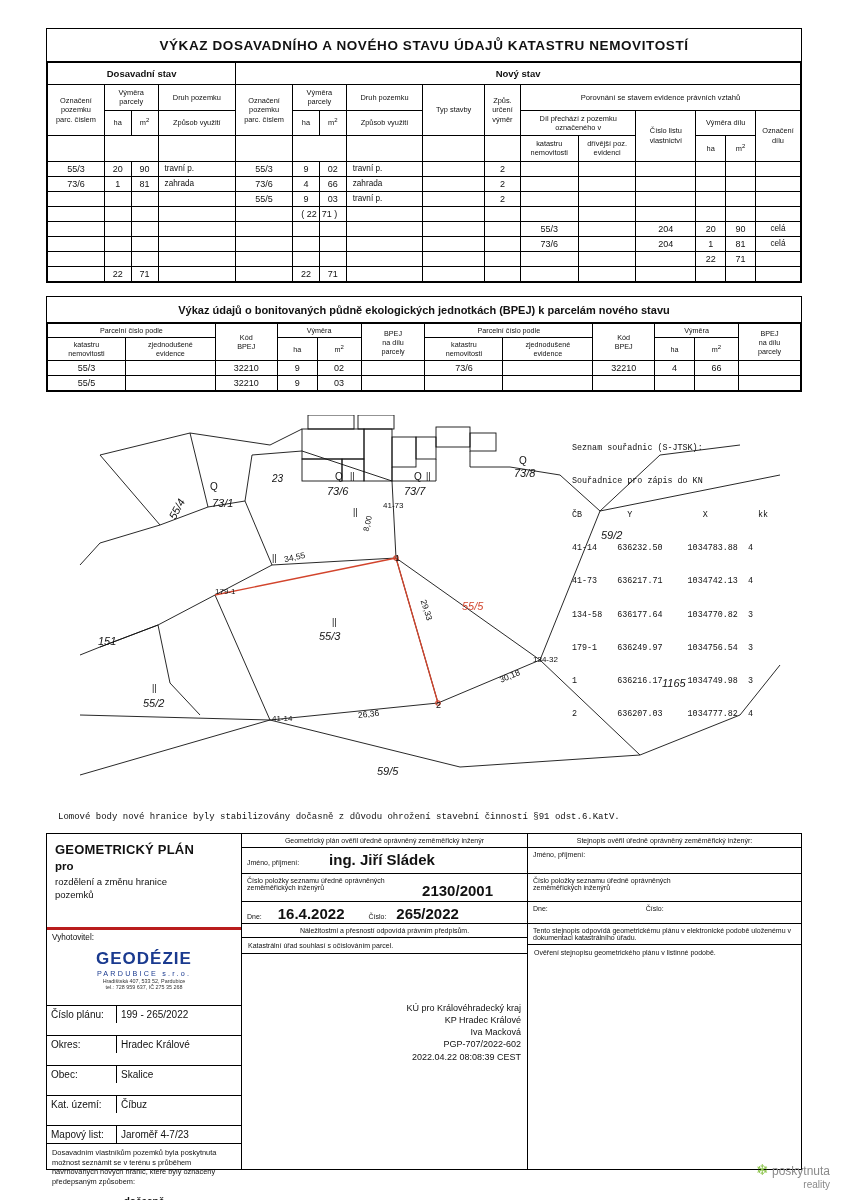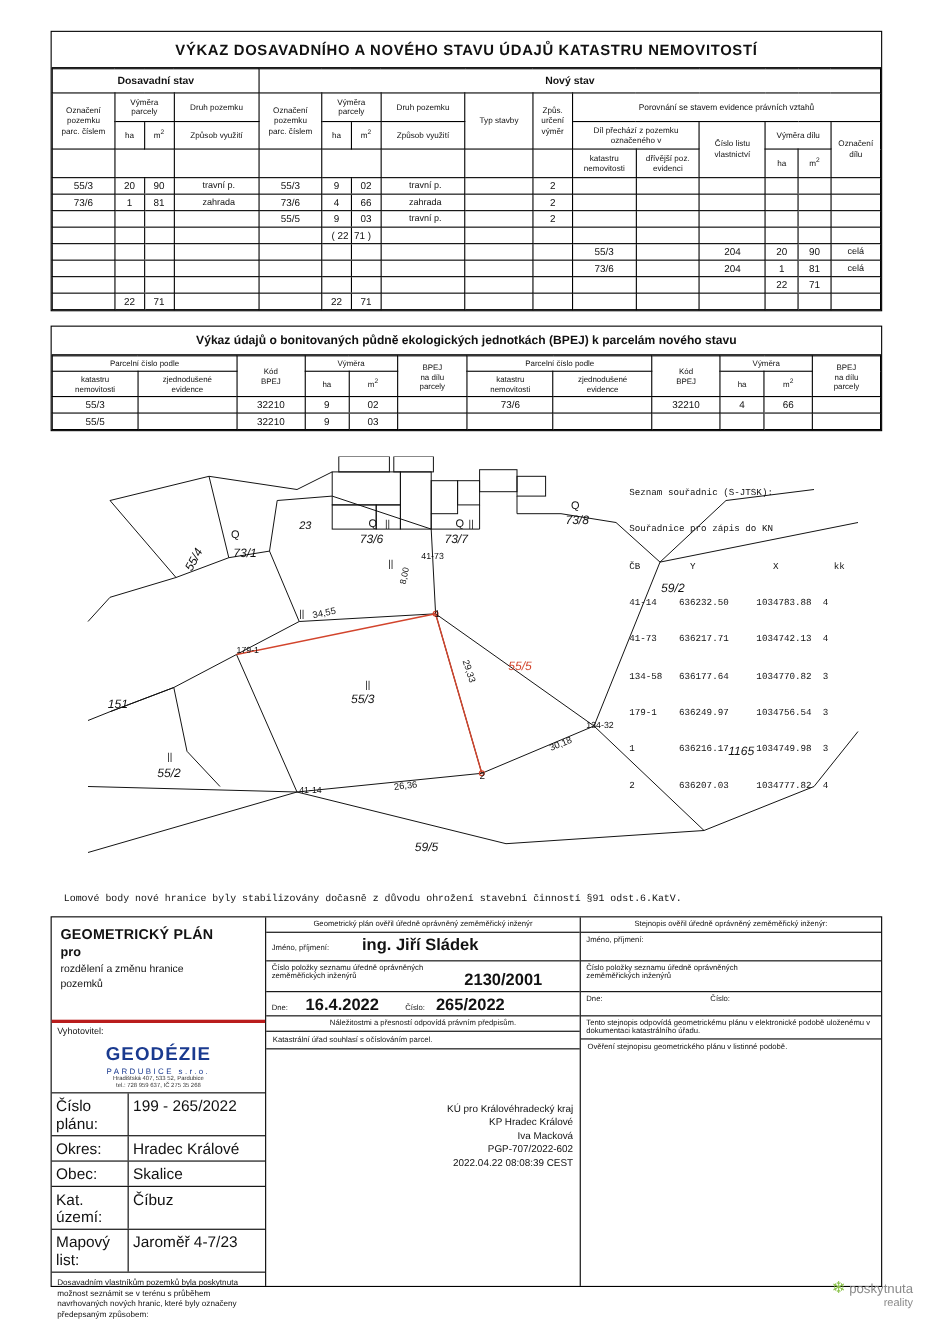--- a/index.html
+++ b/index.html
@@ -31,21 +31,21 @@
     padding: 9px 0 8px 0;
     border-bottom: 1px solid #000;
   }
   .t1 { width: 100%; font-size: 8.2px; }
   .t1 td { padding: 1px 2px; text-align: center; vertical-align: middle; }
   .t1 .hd { font-size: 9.5px; font-weight: bold; padding: 5px 0; }
   .t1 .hd2 { font-size: 7.6px; padding: 3px 0; }
   .t1 .lab { font-size: 7.4px; line-height: 1.25; padding: 3px 2px; }
   .t1 .numcell { font-size: 9px; }
   .t1 .bodyrow td { height: 15px; }
-  .t1 .left { text-align: center; padding-left: 6px; }
+  .t1 .left { text-align: left; padding-left: 6px; }
   .nb-t { border-top: none !important; }
   .dotted-r { border-right: 1px dotted #555 !important; }
   .sup { font-size: 6px; vertical-align: super; }
 
   
   .blk2 {
     position: absolute; left: 46px; top: 296px; width: 756px;
     border: 1px solid #000;
   }
   .blk2-title {
@@ -79,21 +79,21 @@
   .f-col-m { position:absolute; left:195px; top:0; width: 286px; height: 100%; border-right:1px solid #000;}
   .f-col-r { position:absolute; left:481px; top:0; width: 273px; height: 100%; }
 
   .gp-title { font-size: 13px; font-weight: bold; padding: 8px 0 0 8px; letter-spacing:.2px;}
   .gp-pro { font-size: 11.5px; font-weight: bold; padding: 3px 0 0 8px; }
   .gp-sub { font-size: 9.5px; padding: 4px 8px 0 8px; line-height: 1.35; }
 
   .cellbox { border-bottom: 1px solid #000; padding: 3px 5px; font-size: 7px; position: relative; }
   .cellbox .big { font-size: 15px; font-weight: bold; }
 
-  .lrow { display:flex; border-top:1px solid #000; font-size: 14px; }
+  .lrow { display:flex; border-top:1px solid #000; font-size: 10px; margin-top: 12px; }
   .lrow .k { width: 70px; padding: 3px 4px; border-right: 1px solid #000; }
   .lrow .v { flex:1; padding: 3px 4px; }
 
   .vyhot { font-size: 8.2px; padding: 3px 5px; border-top:1px solid #000;}
   .logo { text-align:center; padding: 4px 0 2px 0; }
   .logo .g { font-family:"Liberation Sans", sans-serif; font-size: 17px; font-weight: bold; color:#1a3a8f; letter-spacing:1px; }
   .logo .p { font-size: 7.2px; color:#1a3a8f; letter-spacing: 2.2px; }
   .logo .a { font-size: 5.4px; color:#333; line-height:1.2; }
 
   .note-small { font-size: 7.4px; line-height:1.3; padding: 4px 5px; }

